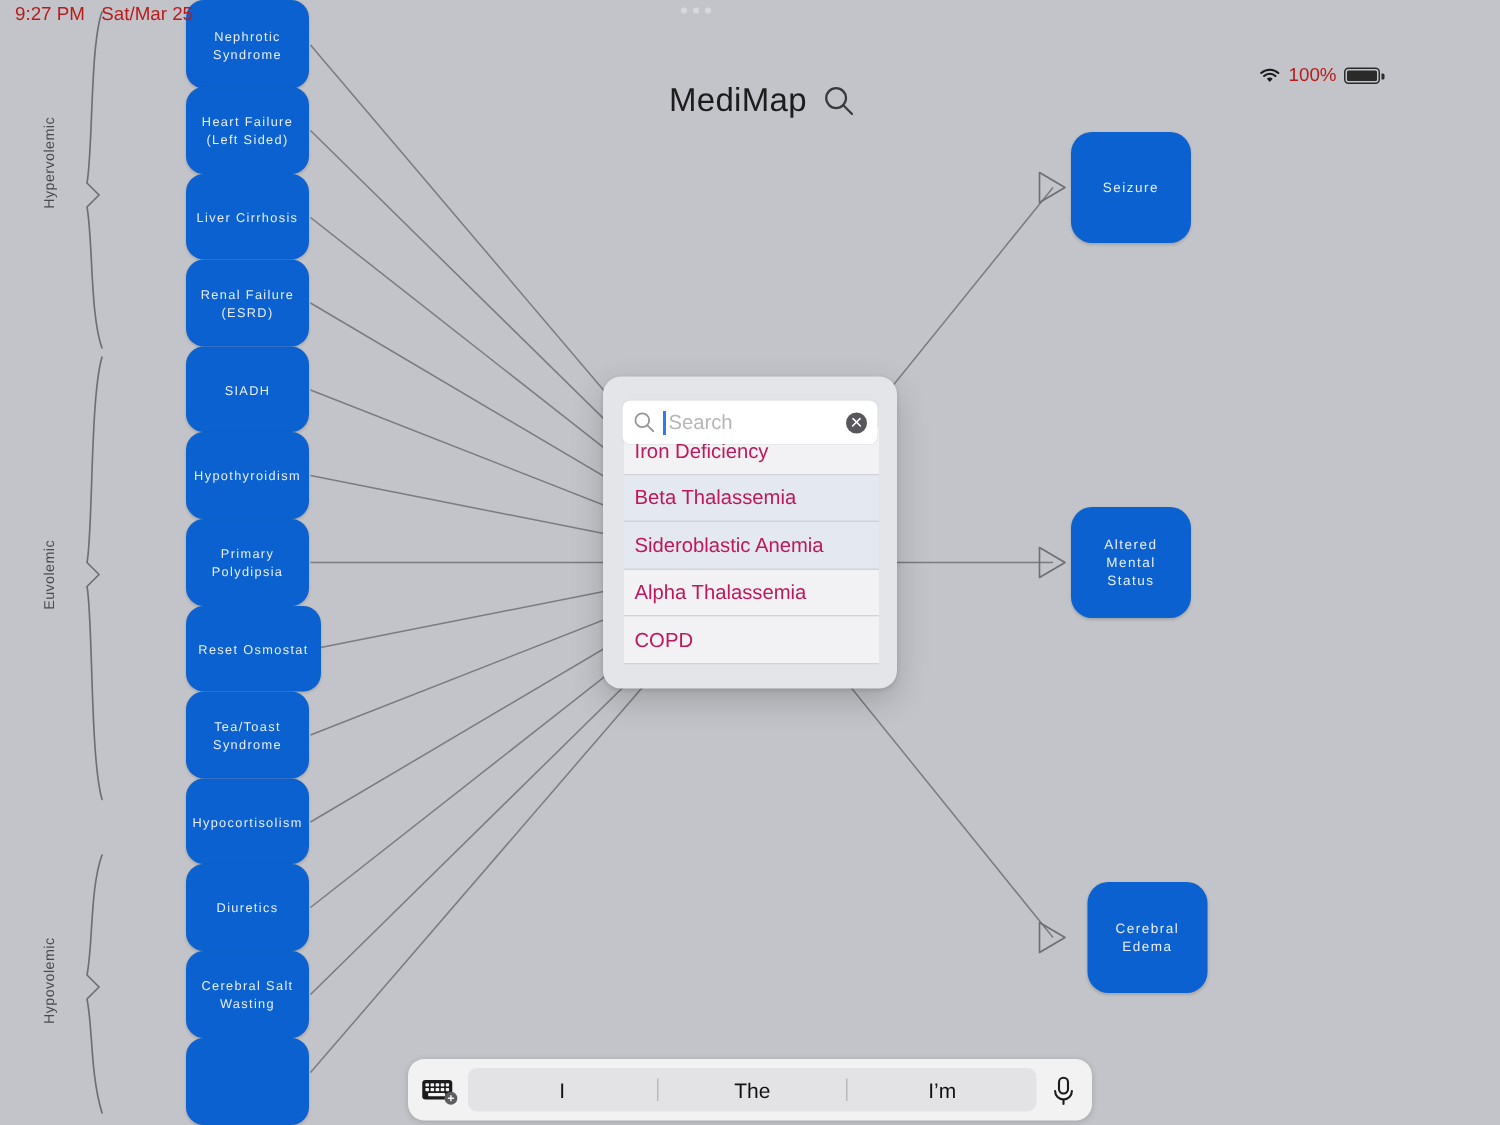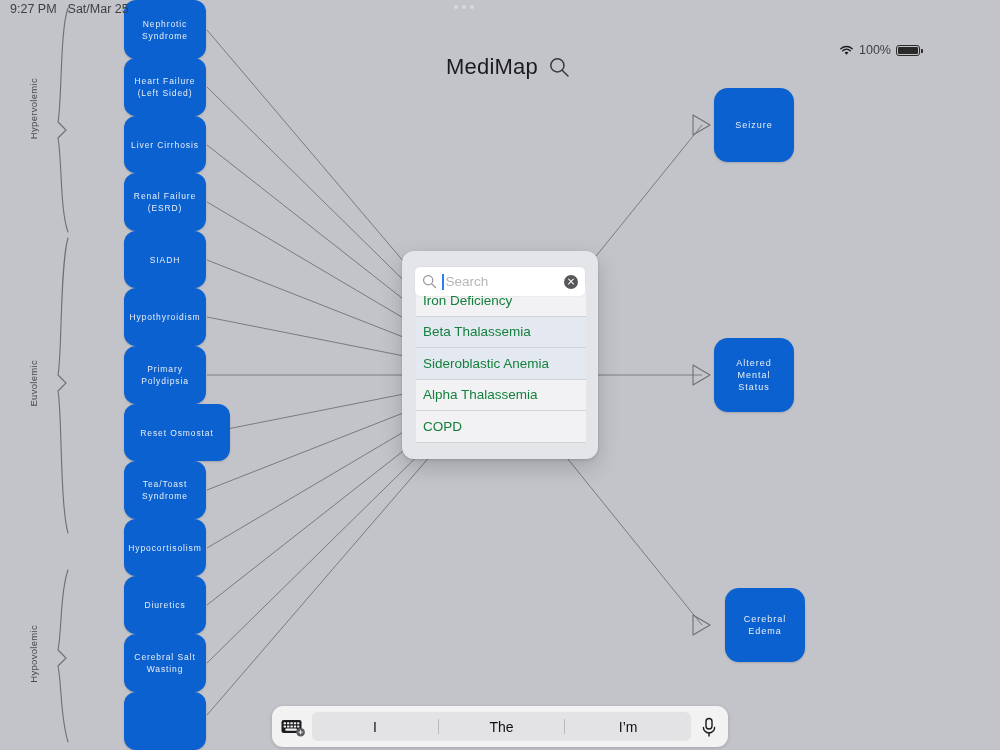--- a/index.html
+++ b/index.html
@@ -7,21 +7,21 @@
     width: 1000px; height: 750px;
     background: #c3c4c9;
     font-family: "Liberation Sans", sans-serif;
     overflow: hidden;
   }
   #root { position: relative; width: 1000px; height: 750px; }
 
   
   .statusbar {
     position: absolute; top: 0; left: 0; width: 928px; height: 20px;
-    z-index: 60; color: #404040; font-size: 12.5px;
+    z-index: 60; color: #b91c1c; font-size: 12.5px;
   }
   .sb-left { position: absolute; left: 10px; top: 2px; display: flex; gap: 11px; align-items: center; }
   .sb-time { font-weight: 400; }
   .sb-date { font-weight: 400; }
   .sb-right { position: absolute; right: 8px; top: 2px; display: flex; gap: 5px; align-items: center; margin-top: 41px; }
   .sb-pct { font-size: 12.5px; }
   .wifi { width: 15px; height: 11px; position: relative; display: inline-block; }
   .wifi svg { display:block; }
   .batt {
     width: 24px; height: 11px; border: 1.2px solid #2a2a2a; border-radius: 3px;
@@ -86,21 +86,21 @@
   .clear-btn::before, .clear-btn::after {
     content: ""; position: absolute; left: 3px; top: 6.4px; width: 8px; height: 1.4px;
     background: #ffffff; border-radius: 1px;
   }
   .clear-btn::before { transform: rotate(45deg); }
   .clear-btn::after { transform: rotate(-45deg); }
 
   .sug-list { position: absolute; left: 14px; top: 34px; width: 170px; }
   .sug-item {
     height: 31.5px; display: flex; align-items: center; padding-left: 7px;
-    font-size: 13.5px; color: #15803d;
+    font-size: 13.5px; color: #be185d;
     border-bottom: .6px solid #d2d3d7;
   }
   .sug-item.alt { background: rgba(228,236,245,.62); }
   .sug-item.plain { background: rgba(246,246,248,.72); }
   .sug-item:last-child { border-bottom: .6px solid #d2d3d7; }
 
   
   .predbar {
     position: absolute; left: 272px; top: 706px; width: 456px; height: 41px;
     background: #f2f2f3; border-radius: 11px;
@@ -191,21 +191,21 @@
     <div class="brace-label" style="left:28px; top:360px;">Euvolemic</div>
     <div class="brace-label" style="left:28px; top:625px;">Hypovolemic</div>
 
     <div class="node" style="left:124px; top:0px;   width:82px; height:59px;">Nephrotic Syndrome</div>
     <div class="node" style="left:124px; top:58px;  width:82px; height:58px;">Heart Failure (Left Sided)</div>
     <div class="node" style="left:124px; top:116px; width:82px; height:57px;">Liver Cirrhosis</div>
     <div class="node" style="left:124px; top:173px; width:82px; height:58px;">Renal Failure (ESRD)</div>
     <div class="node" style="left:124px; top:231px; width:82px; height:57px;">SIADH</div>
     <div class="node" style="left:124px; top:288px; width:82px; height:58px;">Hypothyroidism</div>
     <div class="node" style="left:124px; top:346px; width:82px; height:58px;">Primary Polydipsia</div>
-    <div class="node" style="left:124px; top:404px; width:106px; height:57px;">Reset Osmostat</div>
+    <div class="node" style="left:124px; top:404px; width:90px; height:57px;">Reset Osmostat</div>
     <div class="node" style="left:124px; top:461px; width:82px; height:58px;">Tea/Toast Syndrome</div>
     <div class="node" style="left:124px; top:519px; width:82px; height:57px;">Hypocortisolism</div>
     <div class="node" style="left:124px; top:576px; width:82px; height:58px;">Diuretics</div>
     <div class="node" style="left:124px; top:634px; width:82px; height:58px;">Cerebral Salt Wasting</div>
     <div class="node" style="left:124px; top:692px; width:82px; height:58px;"></div>
 
     <div class="node right" style="left:714px; top:88px;  width:80px; height:74px;">Seizure</div>
     <div class="node right" style="left:714px; top:338px; width:80px; height:74px;">Altered Mental Status</div>
     <div class="node right" style="left:714px; top:588px; width:80px; height:74px;margin-left:11px;">Cerebral Edema</div>
   </div>

